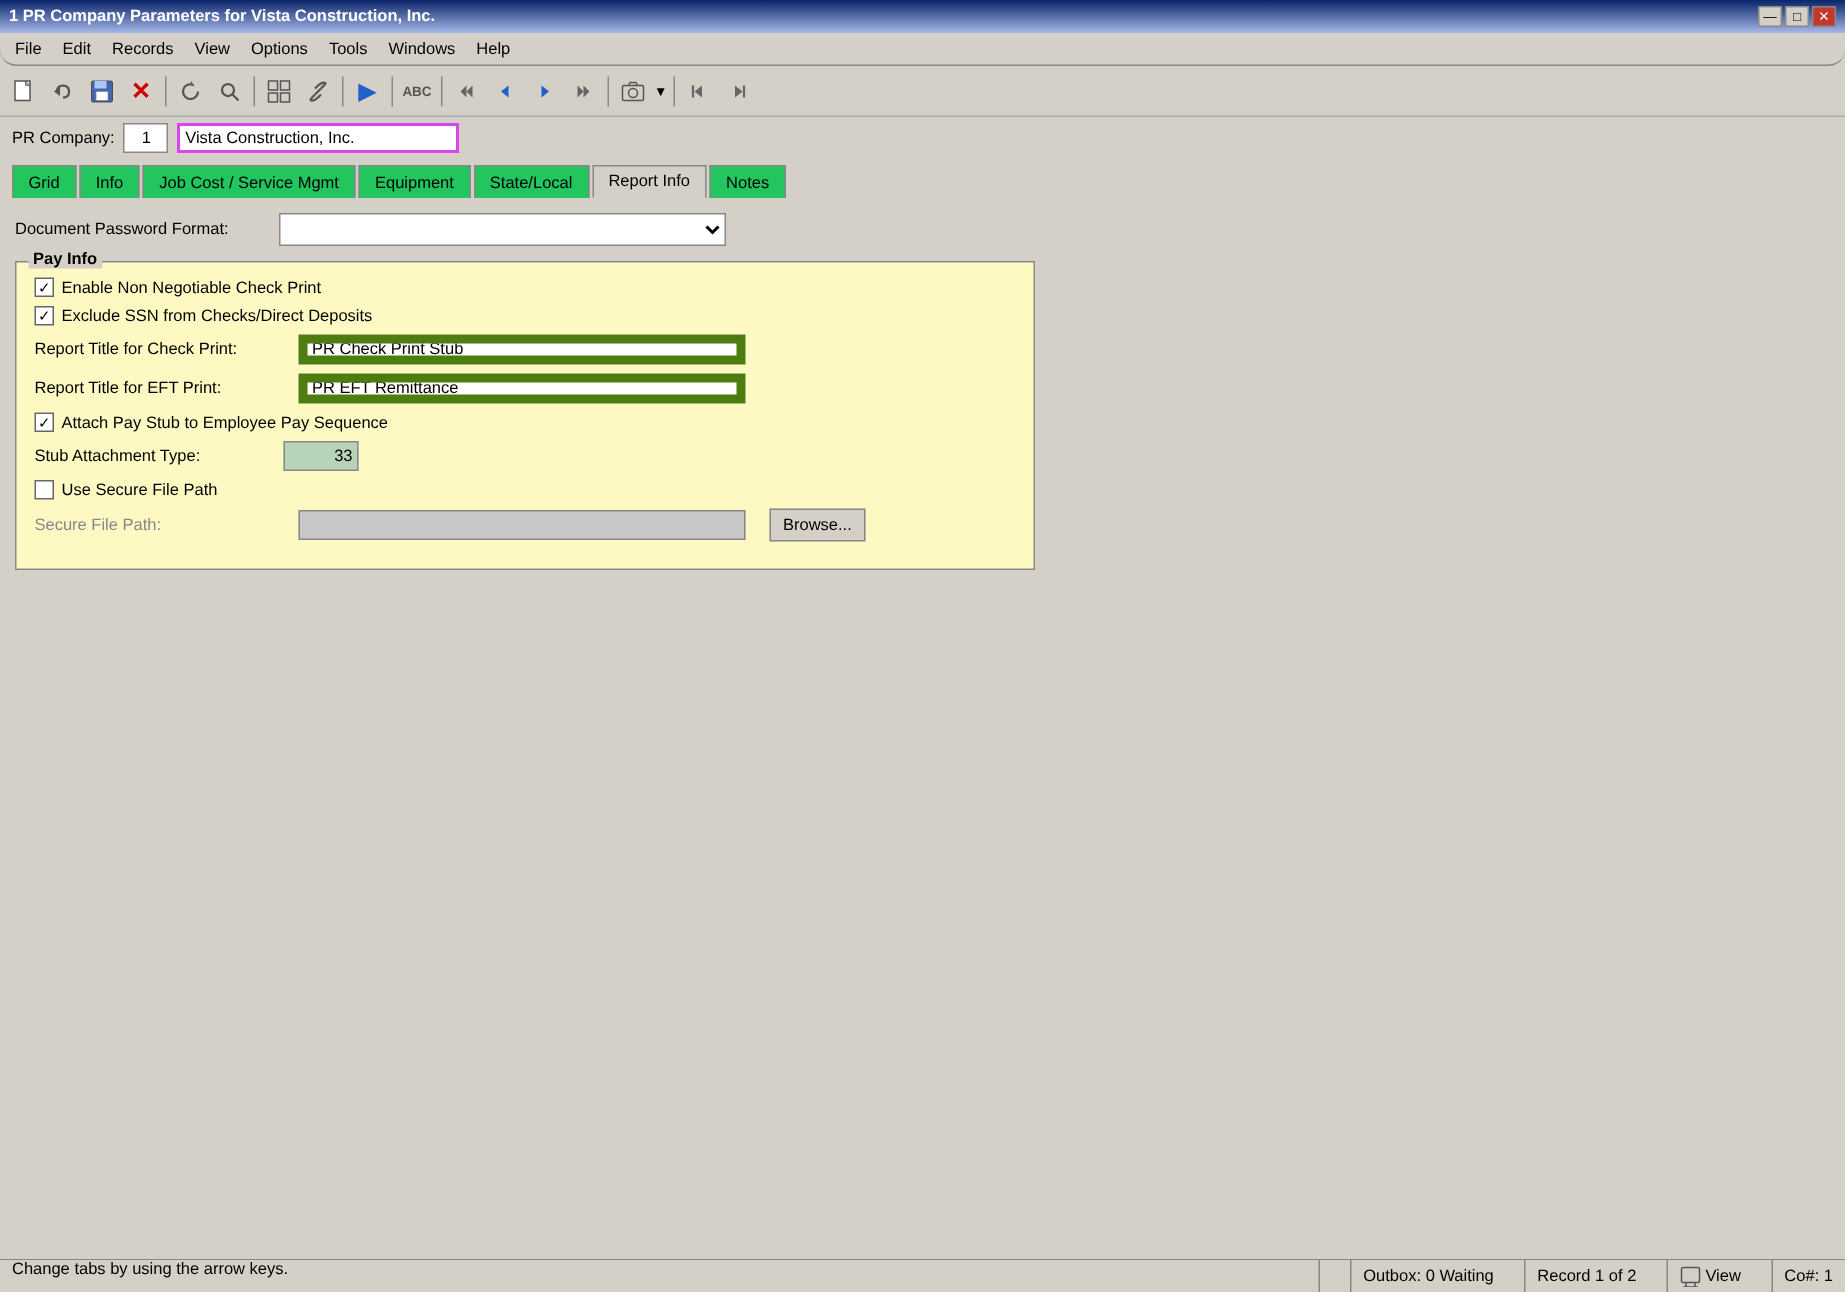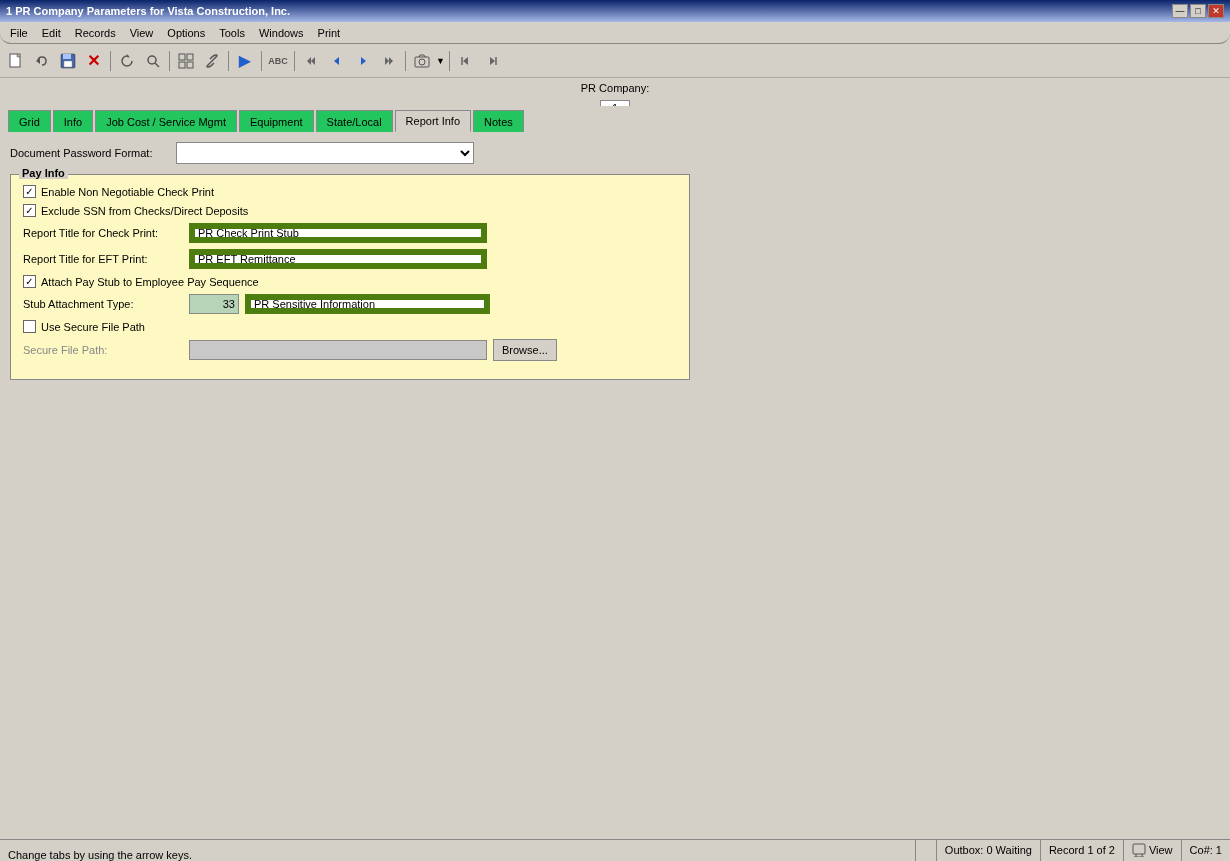--- a/index.html
+++ b/index.html
@@ -65,21 +65,20 @@
     .tool-sep { width: 1px; height: 20px; background: #888; margin: 0 2px; }
 
     
     #company-row {
       background: #d4d0c8;
       display: flex;
       align-items: center;
       padding: 4px 8px;
       gap: 6px;
       height: 28px;
-      flex-direction: column;
     }
     #company-label { font-size: 11px; }
     #company-num {
       width: 30px; height: 20px;
       border: 1px solid #888;
       background: white;
       text-align: center;
       font-size: 11px;
     }
     #company-name {
@@ -120,21 +119,21 @@
       background: #d4d0c8;
       padding: 8px;
       flex: 1;
     }
 
     
     .form-row {
       display: flex;
       align-items: center;
       margin-bottom: 6px;
-      gap: 6px;
+      gap: 16px;
     }
     .form-label {
       font-size: 11px;
       min-width: 160px;
     }
     .form-input {
       height: 20px;
       border: 6px solid #4d7c0f;
       background: white;
       padding: 1px 3px;
@@ -219,31 +218,31 @@
     }
 
     
     #status-bar {
       position: fixed;
       bottom: 0; left: 0; right: 0;
       height: 22px;
       background: #d4d0c8;
       border-top: 1px solid #888;
       display: flex;
-      align-items: flex-end;
+      align-items: flex-start;
       font-size: 11px;
     }
     #status-left {
       flex: 1;
       padding-left: 8px;
     }
     #status-right {
       display: flex;
       align-items: center;
-      gap: 0;
+      gap: 12px;
       border-left: 1px solid #888;
       padding-left: 20px;
     }
     .status-section {
       padding: 0 8px;
       border-left: 1px solid #888;
       height: 22px;
       display: flex; align-items: center;
     }
 
@@ -272,21 +271,21 @@
   </div>
 
   <div id="menu-bar">
     <span class="menu-item">File</span>
     <span class="menu-item">Edit</span>
     <span class="menu-item">Records</span>
     <span class="menu-item">View</span>
     <span class="menu-item">Options</span>
     <span class="menu-item">Tools</span>
     <span class="menu-item">Windows</span>
-    <span class="menu-item">Print</span>
+    <span class="menu-item">Help</span>
   </div>
 
   <div id="toolbar">
     <div class="tool-btn" title="New">
       <svg width="16" height="16" viewBox="0 0 16 16">
           <rect x="2" y="1" width="10" height="13" fill="white" stroke="#555" stroke-width="1"></rect>
           <polygon points="9,1 12,4 9,4" fill="#aaa" stroke="#555" stroke-width="0.5"></polygon>
         </svg>
     </div>
     <div class="tool-btn" title="Undo">
@@ -434,21 +433,20 @@
       <div class="check-row">
         <div class="check-box">✓</div>
         <span>Attach Pay Stub to Employee Pay Sequence</span>
       </div>
 
 
 
       <div class="stub-row">
         <span class="form-label">Stub Attachment Type:</span>
         <input type="text" class="stub-num-input" value="33" style="">
-        <input type="text" class="form-input" value="PR Sensitive Information" style="width: 245px;">
       </div>
 
       <div class="check-row" style="margin-top:6px;">
         <div class="check-box"></div>
         <span>Use Secure File Path</span>
       </div>
 
       <div class="form-row">
         <span class="form-label" style="color:#888;">Secure File Path:</span>
         <input type="text" class="secure-path-input" disabled="" style="">

